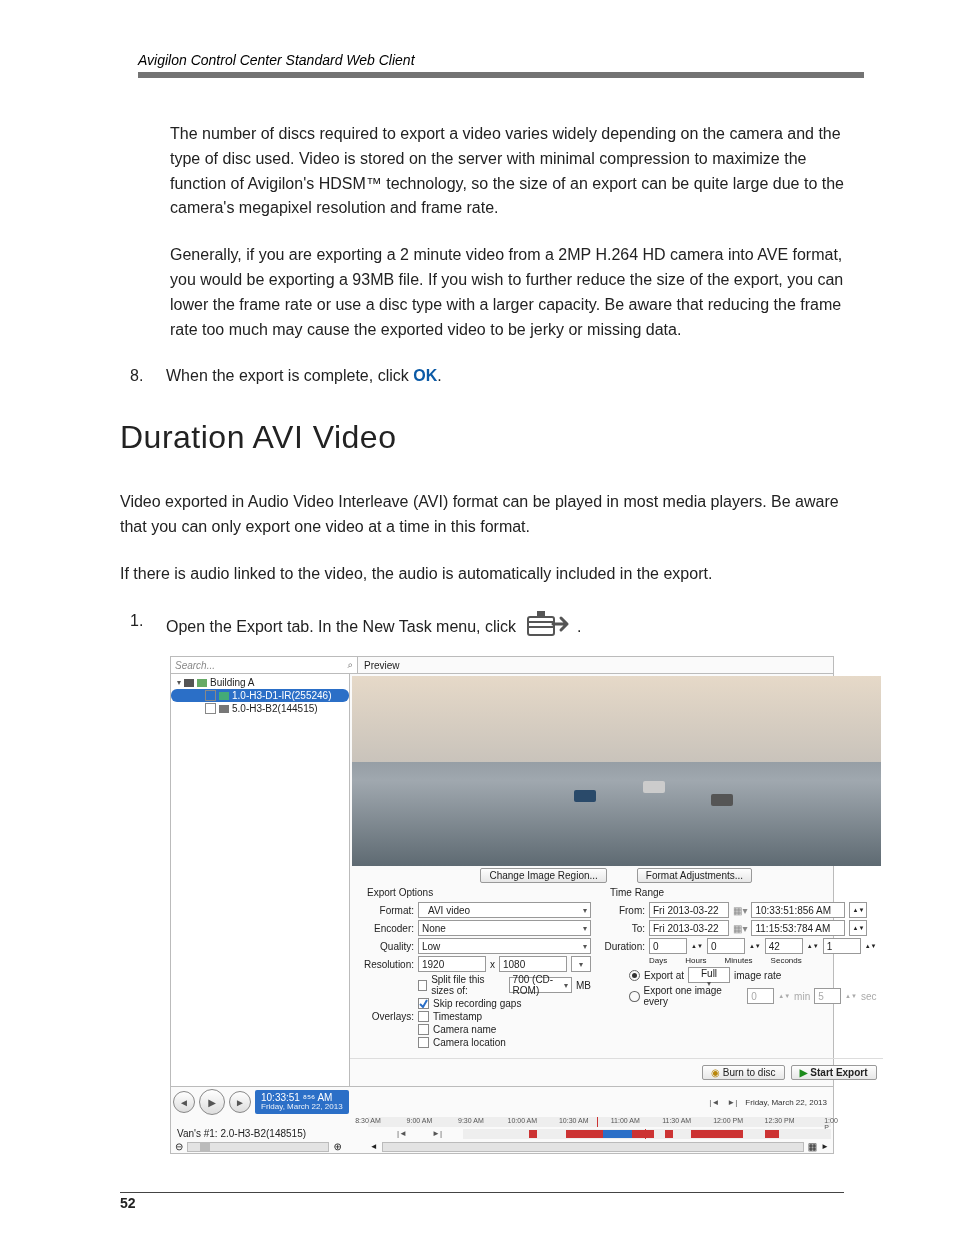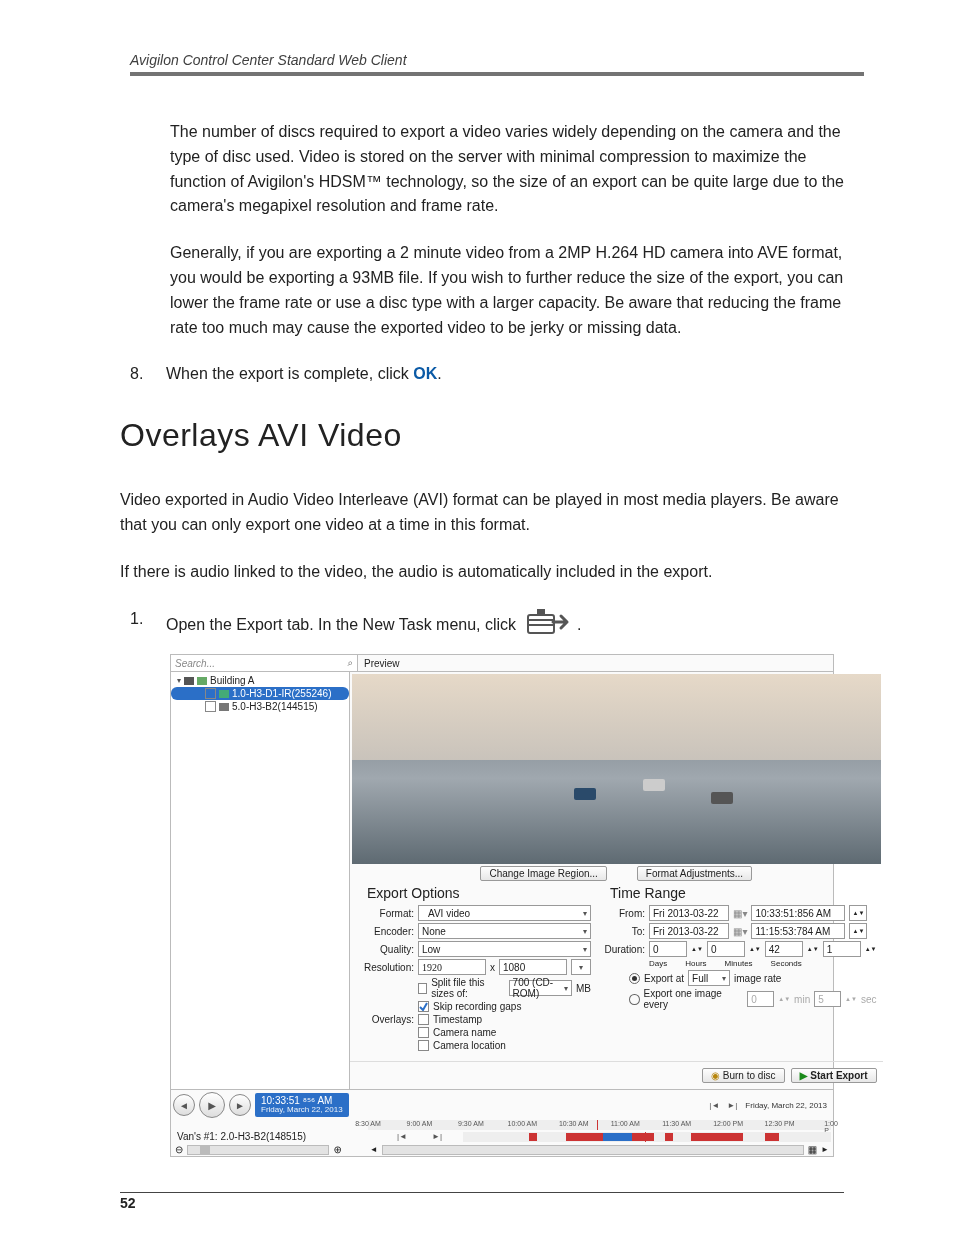--- a/index.html
+++ b/index.html
@@ -12,25 +12,25 @@
   .page {
     width: 954px;
     min-height: 1235px;
     box-sizing: border-box;
     padding: 52px 100px 30px 120px;
     position: relative;
   }
   .running-header {
     font-style: italic;
     font-size: 14px;
-    color: #404040;
-    border-bottom: 4px solid #737373;
+    color: #000000;
+    border-bottom: 6px solid #737373;
     padding-bottom: 4px;
     margin-bottom: 44px;
-    margin-left: 10px;
+    margin-left: 18px;
     margin-right: -10px;
   }
   .body-text p {
     line-height: 1.55;
     margin: 0 0 22px 0;
   }
   .indent-block { margin-left: 50px; }
   .numbered-row {
     display: flex;
     gap: 14px;
@@ -118,21 +118,21 @@
   .preview-img .c1{left:42%;top:60%;}
   .preview-img .c2{left:55%;top:55%;background:#ccc;}
   .preview-img .c3{left:68%;top:62%;background:#555;}
   .btn {
     border:1px solid #999; background:linear-gradient(#fefefe,#e7e7e7);
     padding:1px 8px; display:inline-block; border-radius:2px;
   }
   .below-preview { display:flex; justify-content:center; gap:30px; padding:2px 0; }
   .panels { display:flex; gap:8px; padding:2px 6px; }
   .panel { flex:1; }
-  .panel h4 { margin:0 0 4px 0; font-size:14px; font-weight:normal;padding-left:11px; }
+  .panel h4 { margin:0 0 4px 0; font-size:10px; font-weight:normal;padding-left:11px; }
   .form-row { display:flex; align-items:center; gap:4px; margin:2px 0; }
   .form-row .lbl { width:58px; text-align:right; }
   .ctrl {
     border:1px solid #999; background:#fff; padding:0 3px; height:14px;
     display:flex; align-items:center; justify-content:space-between;
   }
   .caret { font-size:8px; color:#555; }
   .spin { width:30px; }
   .radio { width:9px;height:9px;border:1px solid #666;border-radius:50%;display:inline-block; }
   .radio.on::after{content:"";display:block;width:5px;height:5px;margin:2px;border-radius:50%;background:#333;}
@@ -178,21 +178,21 @@
     <p>Generally, if you are exporting a 2 minute video from a 2MP H.264 HD camera into AVE format, you would be exporting a 93MB file. If you wish to further reduce the size of the export, you can lower the frame rate or use a disc type with a larger capacity. Be aware that reducing the frame rate too much may cause the exported video to be jerky or missing data.</p>
   </div>
 
   <div class="numbered-row">
     <div class="num">8.</div>
     <div class="txt">
       <span>When the export is complete, click </span><strong class="link">OK</strong><span>.</span>
     </div>
   </div>
 
-  <h1 class="section">Overlays AVI Video</h1>
+  <h1 class="section">Duration AVI Video</h1>
 
   <div class="body-text">
     <p>Video exported in Audio Video Interleave (AVI) format can be played in most media players. Be aware that you can only export one video at a time in this format.</p>
     <p>If there is audio linked to the video, the audio is automatically included in the export.</p>
   </div>
 
   <div class="numbered-row" style="margin-bottom:10px;">
     <div class="num">1.</div>
     <div class="txt">
       <span>Open the Export tab. In the New Task menu, click </span>
@@ -271,21 +271,21 @@
             </div>
             <div class="form-row">
               <span class="lbl">Quality:</span>
               <span class="ctrl" style="flex:1;">
                 <span>Low</span>
                   <span class="caret">▾</span>
               </span>
             </div>
             <div class="form-row">
               <span class="lbl">Resolution:</span>
-              <span class="ctrl" style="width:60px;font-family:Liberation Serif, serif;">1920</span>
+              <span class="ctrl" style="width:60px;">1920</span>
               <span>x</span>
               <span class="ctrl" style="width:60px;">1080</span>
               <span class="ctrl" style="width:12px;justify-content:center;">
                   <span class="caret">▾</span>
                 </span>
             </div>
             <div class="form-row" style="padding-left:62px;">
               <span class="chk"></span>
               <span>Split file this sizes of:</span>
               <span class="ctrl" style="width:70px;align-items:center;">
@@ -347,21 +347,21 @@
             </div>
             <div class="form-row" style="padding-left:50px;font-size:8px;gap:18px;">
               <span>Days</span>
               <span>Hours</span>
               <span>Minutes</span>
               <span>Seconds</span>
             </div>
             <div class="form-row" style="padding-left:30px;">
               <span class="radio on"></span>
               <span>Export at</span>
-              <span class="ctrl" style="width:34px;">
+              <span class="ctrl" style="width:34px;flex-direction:column;">
                 <span>Full</span>
                   <span class="caret">▾</span>
               </span>
               <span>image rate</span>
             </div>
             <div class="form-row" style="padding-left:30px;">
               <span class="radio"></span>
               <span>Export one image every</span>
               <span class="ctrl spin" style="width:20px;color:#aaa;">0</span>
                 <span style="font-size:6px;color:#aaa;">▲▼</span>

